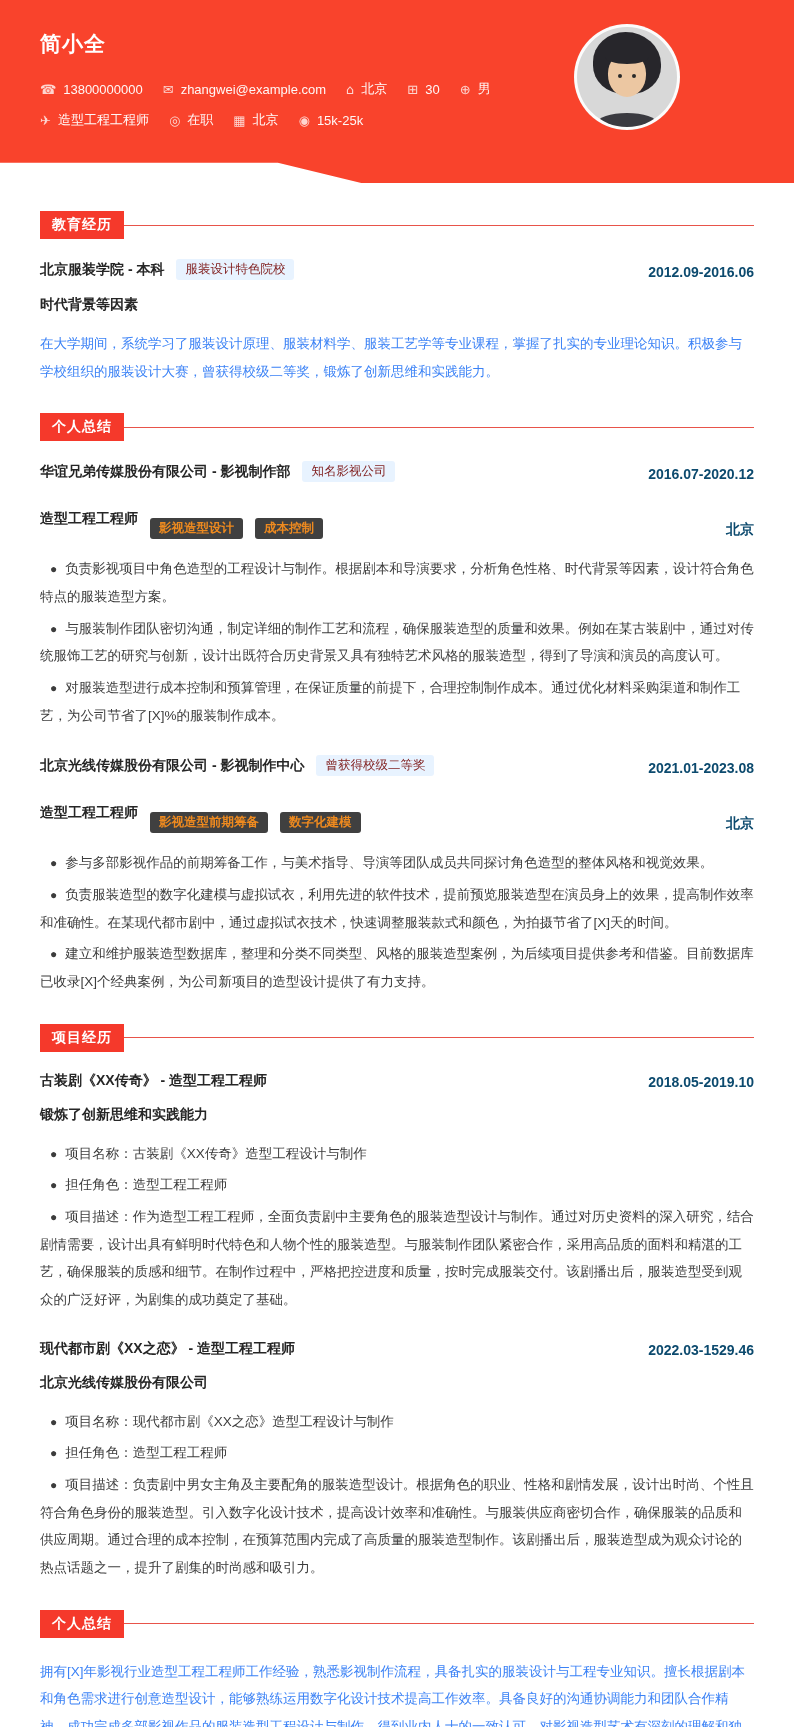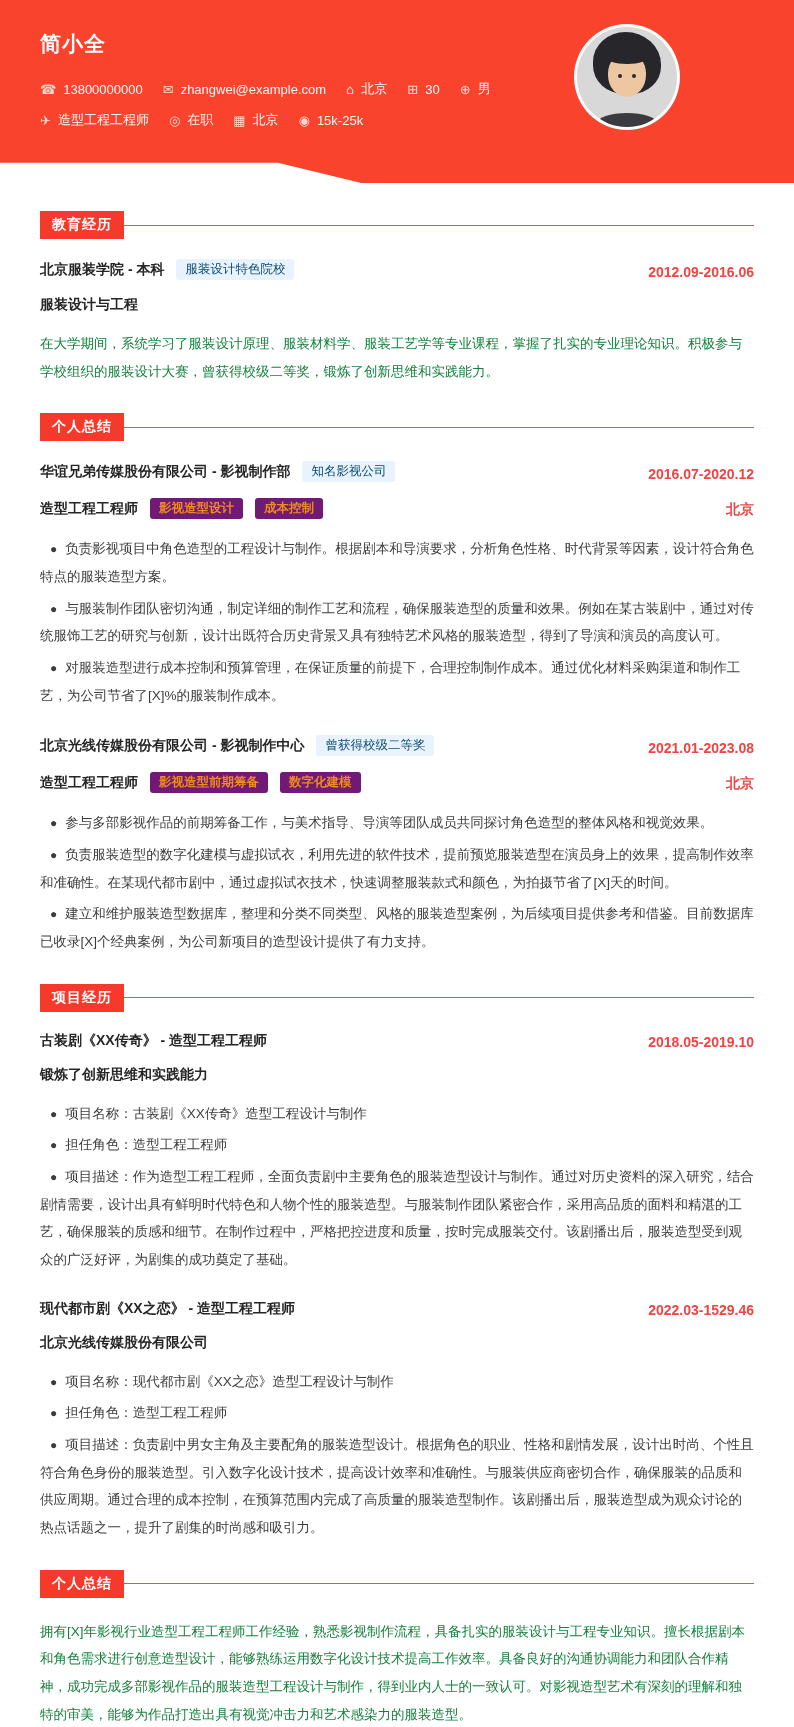--- a/index.html
+++ b/index.html
@@ -38,30 +38,30 @@
   .section-header { display:flex; align-items:center; margin:28px 0 20px; }
   .badge {
     background:#F5392B; color:#fff; font-size:14px; font-weight:700;
     padding:5px 12px; letter-spacing:1px; flex:0 0 auto;
   }
   .rule { flex:1; height:1px; background:#E8544A; }
   .entry { margin-bottom:26px; }
   .entry-row { display:flex; align-items:flex-end; margin-bottom:16px; }
   .entry-left { display:flex; align-items:center; gap:12px; }
   .entry-title { font-size:14px; font-weight:700; color:#262626; }
-  .entry-date, .entry-loc { margin-left:auto; font-size:14px; font-weight:700; color:#ef4444; }
+  .entry-date, .entry-loc { margin-left:auto; font-size:14px; font-weight:700; color:#0c4a6e; }
   .tag-blue {
-    font-size:12.5px; color:#0c4a6e; background:#E8F3FF;
+    font-size:12.5px; color:#7f1d1d; background:#E8F3FF;
     padding:2px 9px; border-radius:3px;
   }
   .tag-orange {
-    font-size:12.5px; color:#EE8A1F; background:#701a75;
-    padding:2px 9px; border-radius:3px; font-weight:700;
-  }
-  .para { font-size:13.5px; line-height:2.05; color:#15803d; }
+    font-size:12.5px; color:#EE8A1F; background:#404040;
+    padding:2px 9px; border-radius:3px; font-weight:700;margin-top:20px;
+  }
+  .para { font-size:13.5px; line-height:2.05; color:#3b82f6; }
   .bullet { font-size:13.5px; line-height:2.05; color:#3c3c3c; margin-bottom:4px; }
   .dot { display:inline-block; margin:0 8px 0 10px; color:#3c3c3c; font-size:12px; }
 </style>
 </head>
 <body>
 
 <div class="header">
   <div class="header-inner">
     <h1 class="name">简小全</h1>
 
@@ -126,21 +126,21 @@
   </div>
   <div class="entry">
     <div class="entry-row">
       <span class="entry-left">
         <span class="entry-title">北京服装学院 - 本科</span>
         <span class="tag-blue">服装设计特色院校</span>
       </span>
       <span class="entry-date">2012.09-2016.06</span>
     </div>
     <div class="entry-row">
-      <span class="entry-title">服装设计与工程</span>
+      <span class="entry-title">时代背景等因素</span>
     </div>
     <p class="para">在大学期间，系统学习了服装设计原理、服装材料学、服装工艺学等专业课程，掌握了扎实的专业理论知识。积极参与学校组织的服装设计大赛，曾获得校级二等奖，锻炼了创新思维和实践能力。</p>
   </div>
 
   <div class="section-header">
     <span class="badge">个人总结</span>
     <span class="rule"></span>
   </div>
 
   <div class="entry">

